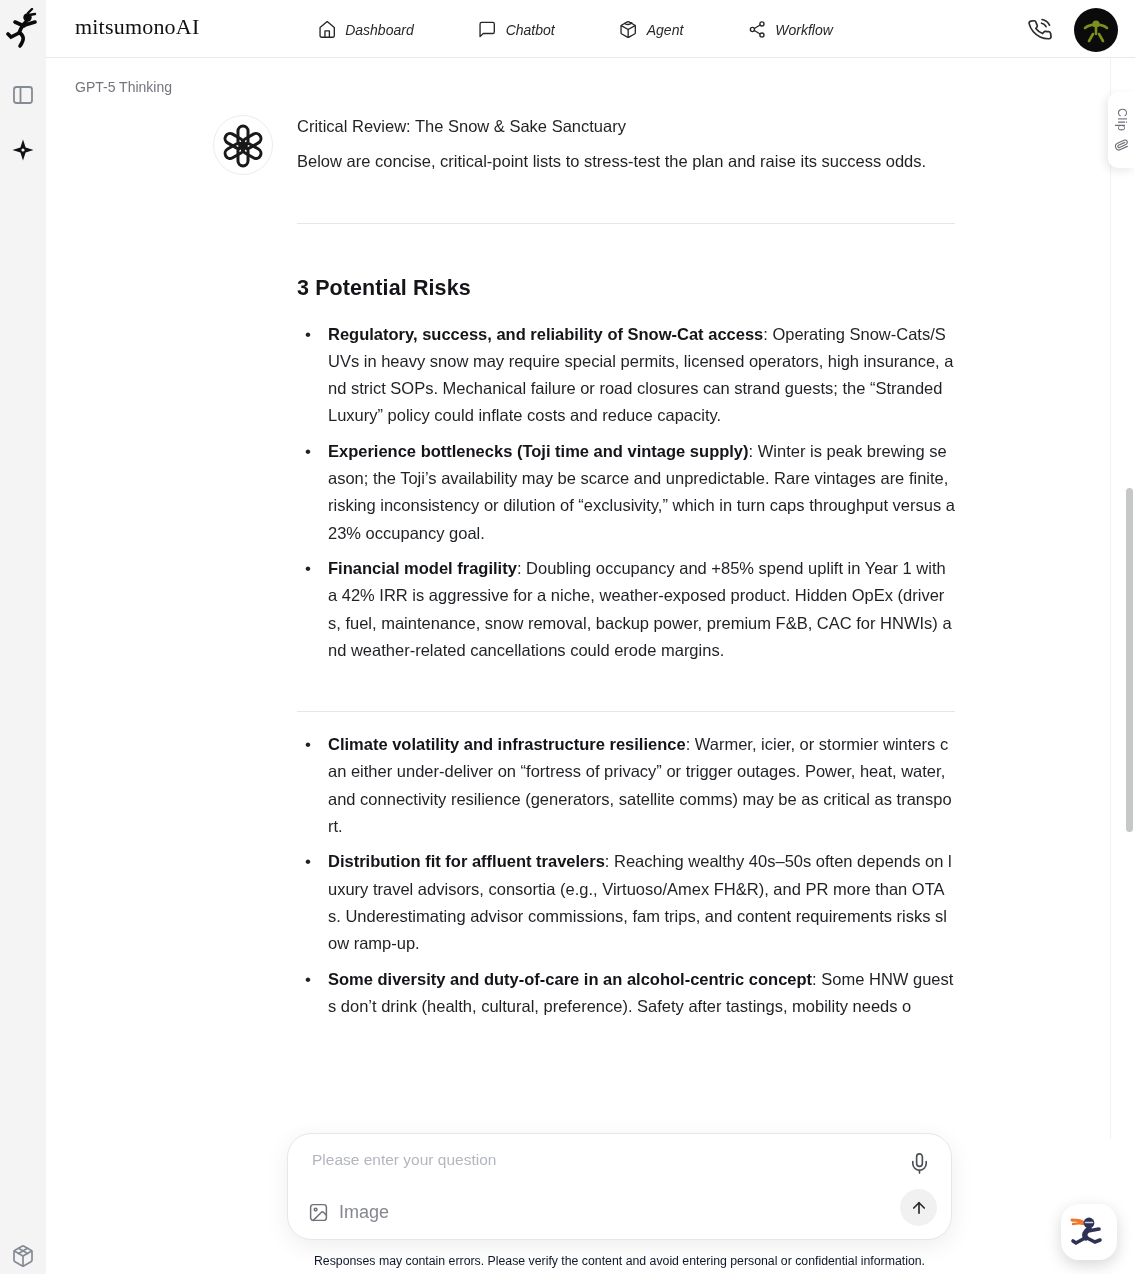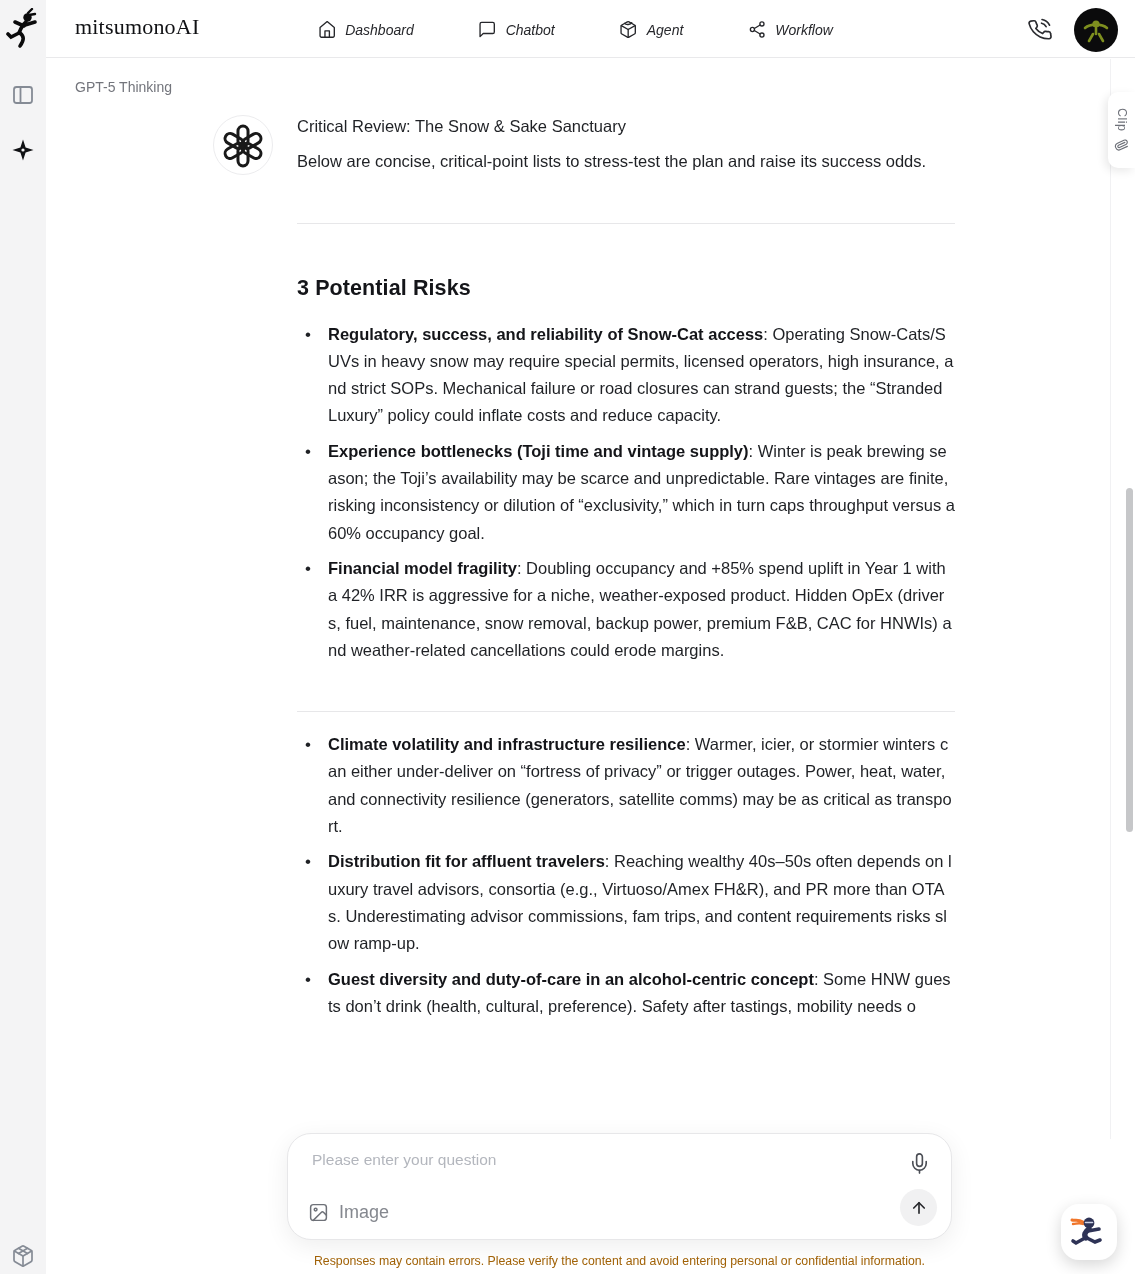--- a/index.html
+++ b/index.html
@@ -47,21 +47,21 @@
   .composer { position:absolute; left:287px; top:1133px; width:665px; height:107px; background:#fff; border:1px solid #e7e7e9; border-radius:24px; box-shadow:0 6px 24px rgba(0,0,0,.07); z-index:40; }
   .composer textarea { position:absolute; left:24px; top:17px; width:580px; height:30px; border:none; outline:none; resize:none; font-family:inherit; font-size:15.5px; color:#1f2125; background:transparent; }
   .composer textarea::placeholder { color:#b3b6bd; }
   .mic-btn { position:absolute; right:20px; top:18px; width:23px; height:23px; color:#4b4e55; cursor:pointer; }
   .mic-btn svg { width:100%; height:100%; }
   .image-chip { position:absolute; left:20px; bottom:16px; display:flex; align-items:center; gap:10px; cursor:pointer; color:#85888f; }
   .image-chip svg { width:21px; height:21px; color:#6e7178; }
   .image-chip span { font-size:18px; }
   .send-btn { position:absolute; right:14px; bottom:13px; width:37px; height:37px; border-radius:50%; background:#f1f1f2; border:none; display:flex; align-items:center; justify-content:center; cursor:pointer; color:#26272b; }
   .send-btn svg { width:18px; height:18px; }
-  .disclaimer { position:absolute; left:287px; top:1254px; width:665px; text-align:center; font-size:12.3px; color:#a16207; z-index:40; }
+  .disclaimer { position:absolute; left:287px; top:1254px; width:665px; text-align:center; font-size:12.3px; color:#0f172a; z-index:40; }
 
   
   .clip-tab { position:absolute; right:0; top:92px; width:27px; height:76px; background:#fff; border-radius:10px 0 0 10px; box-shadow:-3px 3px 10px rgba(0,0,0,.09); z-index:35; display:flex; flex-direction:column; align-items:center; justify-content:center; gap:6px; cursor:pointer; color:#6d7078; }
   .clip-tab .clip-text { writing-mode:vertical-rl; font-size:12.5px; letter-spacing:.5px; }
   .clip-tab svg { width:14px; height:14px; transform:rotate(20deg); }
   .scroll-thumb { position:absolute; right:2px; top:488px; width:7px; height:344px; border-radius:4px; background:#c6c7c9; z-index:50; cursor:grab; }
   .fab { position:absolute; left:1061px; top:1204px; width:56px; height:56px; border-radius:18px; background:#fff; box-shadow:0 5px 16px rgba(0,0,0,.16); z-index:45; display:flex; align-items:center; justify-content:center; cursor:pointer; }
   .fab svg { width:40px; height:40px; }
 </style>
 </head>
@@ -179,29 +179,29 @@
     </div>
 
     <div class="msg-col">
       <div class="msg-title">Critical Review: The Snow &amp; Sake Sanctuary</div>
       <div class="msg-intro">Below are concise, critical-point lists to stress-test the plan and raise its success odds.</div>
 
       <hr class="divider">
       <div class="sec-heading">3 Potential Risks</div>
       <ul class="bullets">
         <li><strong>Regulatory, success, and reliability of Snow-Cat access</strong><span>: Operating Snow-Cats/SUVs in heavy snow may require special permits, licensed operators, high insurance, and strict SOPs. Mechanical failure or road closures can strand guests; the “Stranded Luxury” policy could inflate costs and reduce capacity.</span></li>
-        <li><strong>Experience bottlenecks (Toji time and vintage supply)</strong><span>: Winter is peak brewing season; the Toji’s availability may be scarce and unpredictable. Rare vintages are finite, risking inconsistency or dilution of “exclusivity,” which in turn caps throughput versus a 60% occupancy goal.</span></li>
+        <li><strong>Experience bottlenecks (Toji time and vintage supply)</strong><span>: Winter is peak brewing season; the Toji’s availability may be scarce and unpredictable. Rare vintages are finite, risking inconsistency or dilution of “exclusivity,” which in turn caps throughput versus a 23% occupancy goal.</span></li>
         <li><strong>Financial model fragility</strong><span>: Doubling occupancy and +85% spend uplift in Year 1 with a 42% IRR is aggressive for a niche, weather-exposed product. Hidden OpEx (drivers, fuel, maintenance, snow removal, backup power, premium F&amp;B, CAC for HNWIs) and weather-related cancellations could erode margins.</span></li>
       </ul>
 
       <hr class="divider">
       <ul class="bullets">
         <li><strong>Climate volatility and infrastructure resilience</strong><span>: Warmer, icier, or stormier winters can either under-deliver on “fortress of privacy” or trigger outages. Power, heat, water, and connectivity resilience (generators, satellite comms) may be as critical as transport.</span></li>
         <li><strong>Distribution fit for affluent travelers</strong><span>: Reaching wealthy 40s–50s often depends on luxury travel advisors, consortia (e.g., Virtuoso/Amex FH&amp;R), and PR more than OTAs. Underestimating advisor commissions, fam trips, and content requirements risks slow ramp-up.</span></li>
-        <li><strong>Guest diversity and duty-of-care in an alcohol-centric concept</strong><span>: Some HNW guests don’t drink (health, cultural, preference). Safety after tastings, mobility needs o</span></li>
+        <li><strong>Some diversity and duty-of-care in an alcohol-centric concept</strong><span>: Some HNW guests don’t drink (health, cultural, preference). Safety after tastings, mobility needs o</span></li>
       </ul>
     </div>
   </div>
 
   <div class="clip-tab">
     <span class="clip-text">Clip</span>
     <svg viewBox="0 0 24 24" fill="none" stroke="currentColor" stroke-width="2" stroke-linecap="round" stroke-linejoin="round">
         <path d="m21.44 11.05-9.19 9.19a6 6 0 0 1-8.49-8.49l8.57-8.57A4 4 0 1 1 18 8.84l-8.59 8.57a2 2 0 0 1-2.83-2.83l8.49-8.48"></path>
       </svg>
   </div>

